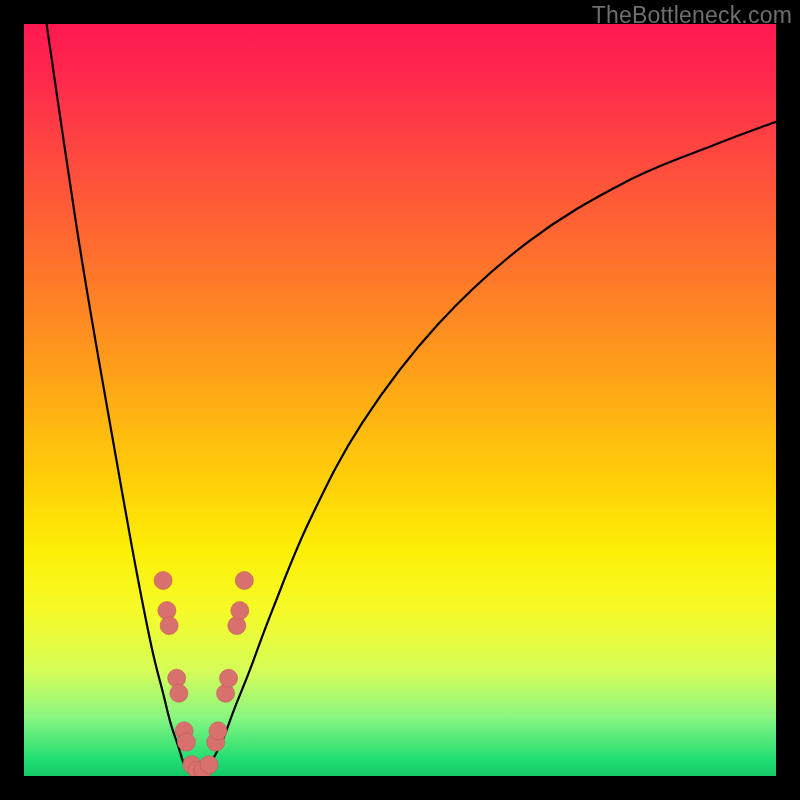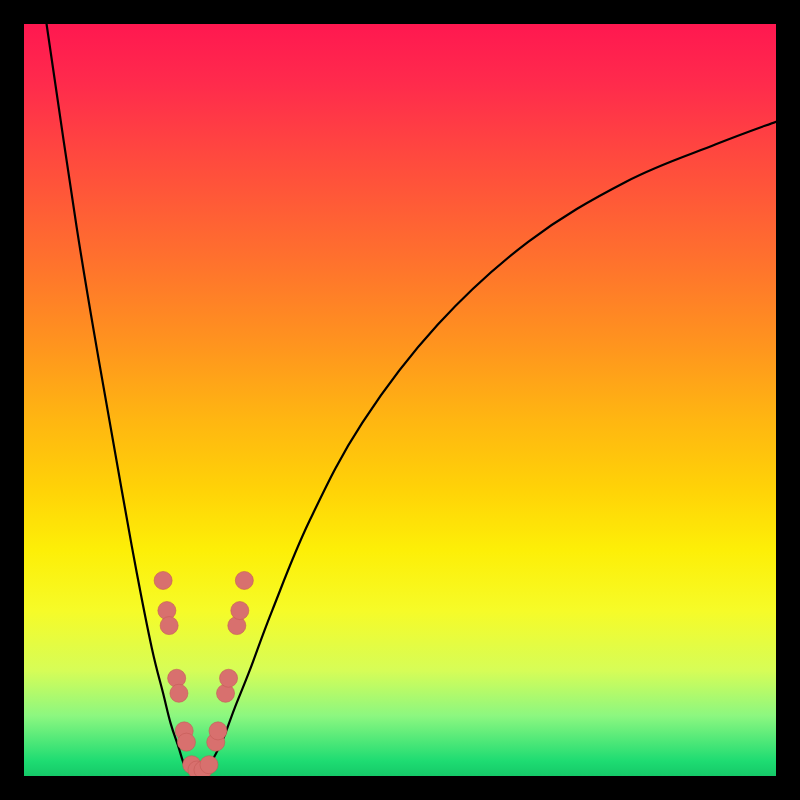--- a/index.html
+++ b/index.html
@@ -58,20 +58,21 @@
     left: 0;
     width: 752px;
     height: 752px;
   }
 </style>
 </head>
 <body>
 
 <div class="frame">
 
+  <div class="watermark">TheBottleneck.com</div>
 
   <div class="plot-area">
     <svg class="curves" viewBox="0 0 752 752" preserveAspectRatio="none">
       <g>
           <path d="M 22.56 0.00 C 27.97 36.55, 43.16 142.13, 52.64 203.04 C 62.12 263.95, 67.08 291.02, 75.20 338.40 C 83.32 385.78, 90.99 428.34, 97.76 466.24 C 104.53 504.14, 107.39 520.53, 112.80 548.96 C 118.21 577.39, 123.10 602.50, 127.84 624.16 C 132.58 645.82, 135.74 655.74, 139.12 669.28 C 142.50 682.82, 143.93 689.88, 146.64 699.36 C 149.35 708.84, 151.72 714.48, 154.16 721.92 C 156.60 729.36, 158.15 735.98, 160.18 740.72 C 162.21 745.46, 164.49 746.89, 165.44 748.24" fill="none" stroke="#000000" stroke-width="2.2" stroke-linecap="round"></path>
           <path d="M 180.48 748.24 C 181.83 746.21, 184.62 743.05, 188.00 736.96 C 191.38 730.87, 195.22 723.88, 199.28 714.40 C 203.34 704.92, 205.82 696.50, 210.56 684.32 C 215.30 672.14, 218.83 664.32, 225.60 646.72 C 232.37 629.12, 237.33 613.63, 248.16 586.56 C 258.99 559.49, 269.52 530.16, 285.76 496.32 C 302.00 462.48, 315.39 433.75, 338.40 398.56 C 361.41 363.37, 383.82 333.29, 413.60 300.80 C 443.38 268.31, 470.00 243.80, 503.84 218.08 C 537.68 192.36, 567.76 175.52, 601.60 157.92 C 635.44 140.32, 664.77 131.15, 691.84 120.32 C 718.91 109.49, 741.17 101.82, 752.00 97.76" fill="none" stroke="#000000" stroke-width="2.2" stroke-linecap="round"></path>
         </g>
       <g>
           <circle cx="139.12" cy="556.48" r="9.02" fill="#d8706e" stroke="#c55a58" stroke-width="0.6"></circle>
           <circle cx="142.88" cy="586.56" r="9.02" fill="#d8706e" stroke="#c55a58" stroke-width="0.6"></circle>

